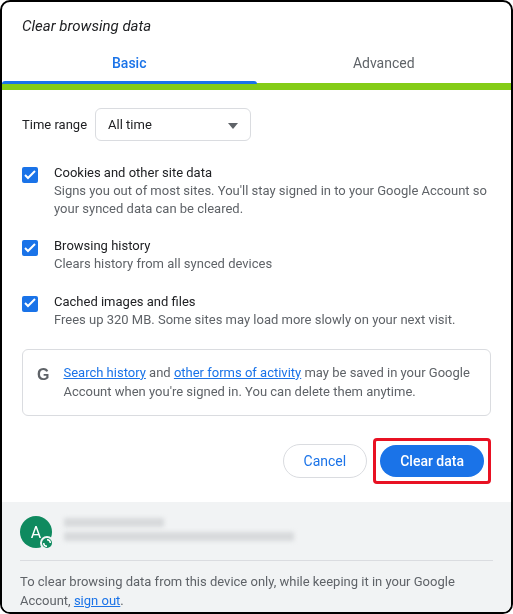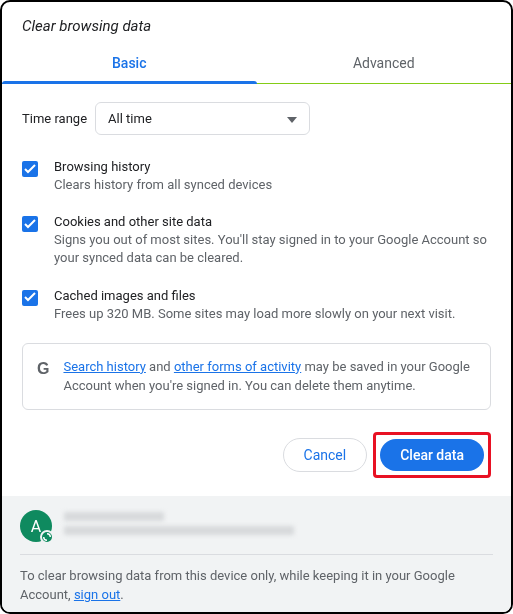--- a/index.html
+++ b/index.html
@@ -17,21 +17,21 @@
       flex-direction: column;
     }
     .dialog-title {
       font-size: 15px;
       color: #202124;
       padding: 15px 20px 10px 20px;
       font-style: italic;
     }
     .tabs {
       display: flex;
-      border-bottom: 1px solid #84cc16;
+      border-bottom: 7px solid #84cc16;
     }
     .tab {
       flex: 1;
       text-align: center;
       padding: 10px 0 12px 0;
       font-size: 14px;
       color: #5f6368;
       cursor: pointer;
       position: relative;
     }
@@ -60,21 +60,21 @@
       margin-bottom: 24px;
     }
     .time-label { color: #202124; font-size: 13px; }
     .select {
       display: flex;
       align-items: center;
       justify-content: space-between;
       border: 1px solid #dadce0;
       border-radius: 6px;
       padding: 8px 12px;
-      width: 215px;
+      width: 156px;
       cursor: pointer;
       font-size: 13px;
       color: #202124;
     }
     .select svg { width: 10px; height: 6px; }
     .option {
       display: flex;
       align-items: flex-start;
       gap: 16px;
       margin-bottom: 20px;
@@ -242,34 +242,34 @@
     </div>
   </div>
 
   <div class="option">
     <div class="checkbox">
       <span><svg viewBox="0 0 12 10">
             <path d="M1 5 L4 8 L11 1" stroke="#fff" stroke-width="2" fill="none"></path>
           </svg></span>
     </div>
     <div class="option-text">
-      <div class="title">Browsing history</div>
-      <div class="desc">Clears history from all synced devices</div>
+      <div class="title">Cookies and other site data</div>
+      <div class="desc">Signs you out of most sites. You'll stay signed in to your Google Account so your synced data can be cleared.</div>
     </div>
   </div>
 
   <div class="option">
     <div class="checkbox">
       <span><svg viewBox="0 0 12 10">
             <path d="M1 5 L4 8 L11 1" stroke="#fff" stroke-width="2" fill="none"></path>
           </svg></span>
     </div>
     <div class="option-text">
-      <div class="title">Cookies and other site data</div>
-      <div class="desc">Signs you out of most sites. You'll stay signed in to your Google Account so your synced data can be cleared.</div>
+      <div class="title">Browsing history</div>
+      <div class="desc">Clears history from all synced devices</div>
     </div>
   </div>
 
   <div class="option">
     <div class="checkbox">
       <span><svg viewBox="0 0 12 10">
             <path d="M1 5 L4 8 L11 1" stroke="#fff" stroke-width="2" fill="none"></path>
           </svg></span>
     </div>
     <div class="option-text">

